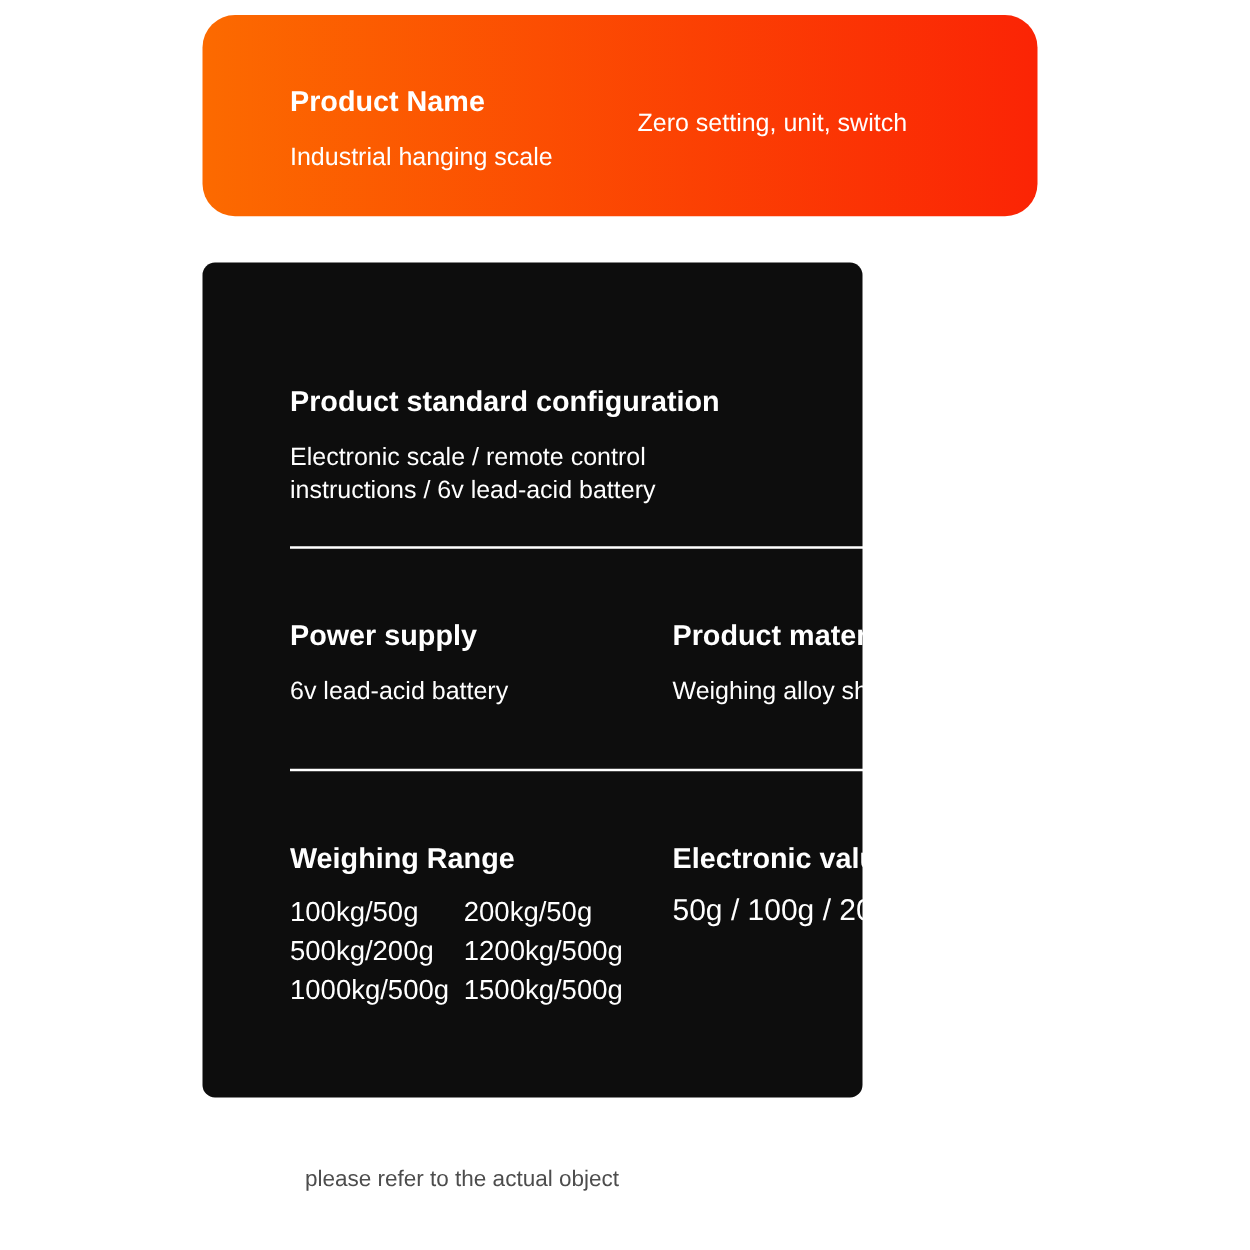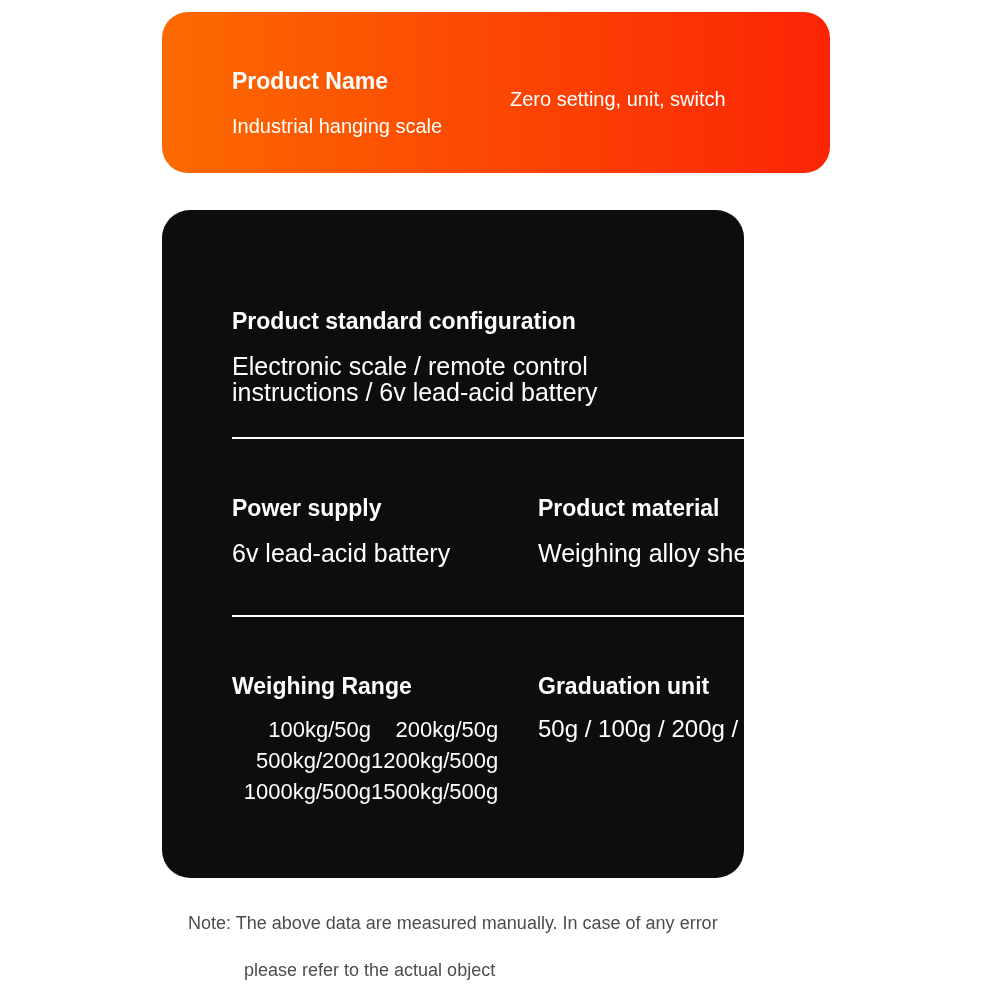--- a/index.html
+++ b/index.html
@@ -25,48 +25,47 @@
   .h-col { position: absolute; top: 56px; }
   .h-col.c1 { left: 70px; }
   .h-col.c2 { left: 348px; }
   .h-title { font-size: 23px; font-weight: bold; line-height: 27px; }
   .h-value { font-size: 20px; line-height: 24px; margin-top: 19px; }
 
   
   .spec-card {
     position: absolute;
     left: 162px; top: 210px;
-    width: 582px; height: 668px;
-    border-radius: 28px;
+    width: 528px; height: 668px;
+    border-radius: 10px;
     background: #0d0d0d;
     color: #ffffff;
   }
   .heading { position: absolute; font-size: 23px; font-weight: bold; line-height: 28px; white-space: nowrap; }
-  .body    { position: absolute; font-size: 25px; line-height: 26px; white-space: nowrap; }
+  .body    { position: absolute; font-size: 20px; line-height: 26px; white-space: nowrap; }
   .divider { position: absolute; left: 70px; width: 553px; height: 2px; background: #ffffff; }
 
   .cfg-heading   { left: 70px;  top: 97px; }
   .cfg-body      { left: 70px;  top: 143px; }
   .divider-1     { top: 227px; }
 
   .power-heading    { left: 70px;  top: 284px; }
   .power-body       { left: 70px;  top: 330px; }
   .material-heading { left: 376px; top: 284px; }
   .material-body    { left: 376px; top: 330px; }
   .divider-2        { top: 405px; }
 
   .weighing-heading   { left: 70px;  top: 462px; text-align: center; }
   .graduation-heading { left: 376px; top: 462px; }
   .weighing-table {
     position: absolute; left: 70px; top: 504px;
     display: grid;
     grid-template-columns: 139px auto;
     font-size: 22px; line-height: 31px;
     white-space: nowrap;
-    text-align: right;
   }
   .graduation-value { left: 376px; top: 506px; font-size: 24px; }
 
   
   .note {
     position: absolute;
     left: 188px; top: 910px;
     font-size: 18px; line-height: 27px;
     color: #4d4d4d;
     white-space: nowrap;
@@ -107,23 +106,22 @@
 
     <div class="heading weighing-heading">Weighing Range</div>
     <div class="weighing-table">
       <span>100kg/50g</span>
       <span>200kg/50g</span>
       <span>500kg/200g</span>
       <span>1200kg/500g</span>
       <span>1000kg/500g</span>
       <span>1500kg/500g</span>
     </div>
-    <div class="heading graduation-heading">Graduation unit</div>
+    <div class="heading graduation-heading">Electronic value</div>
     <div class="body graduation-value">50g / 100g / 200g / 500g</div>
 
   </div>
 
   <div class="note">
-    <div>Note: The above data are measured manually. In case of any error</div>
     <div class="note-line2">please refer to the actual object</div>
   </div>
 
 </div>
 
 </body></html>

